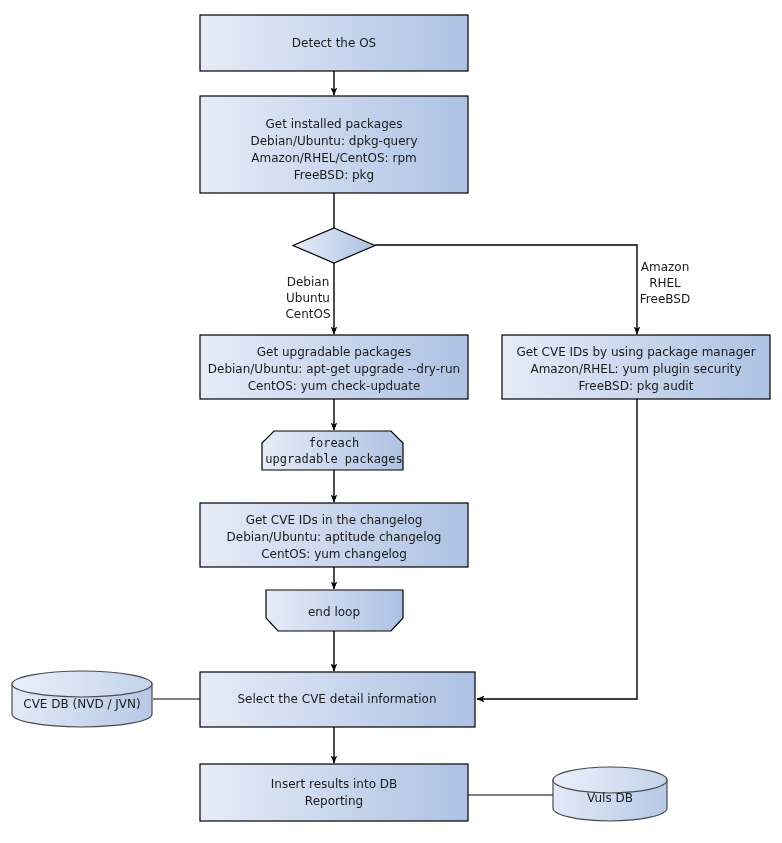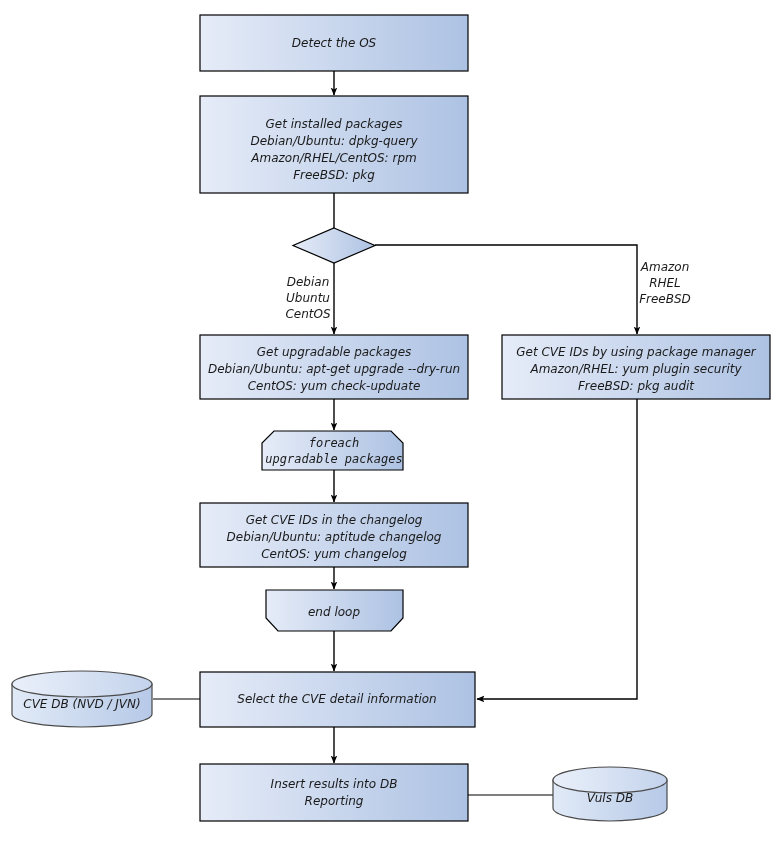--- a/index.html
+++ b/index.html
@@ -11,21 +11,20 @@
   body {
     width: 782px;
     height: 843px;
     font-family: "DejaVu Sans", sans-serif;
     overflow: hidden;
   }
   #flowchart-root {
     position: relative;
     width: 782px;
     height: 843px;
-    font-style: italic;
   }
   svg.diagram {
     display: block;
     width: 782px;
     height: 843px;
   }
   text {
     font-family: "DejaVu Sans", sans-serif;
     font-size: 12px;
     fill: #1a1a1a;

